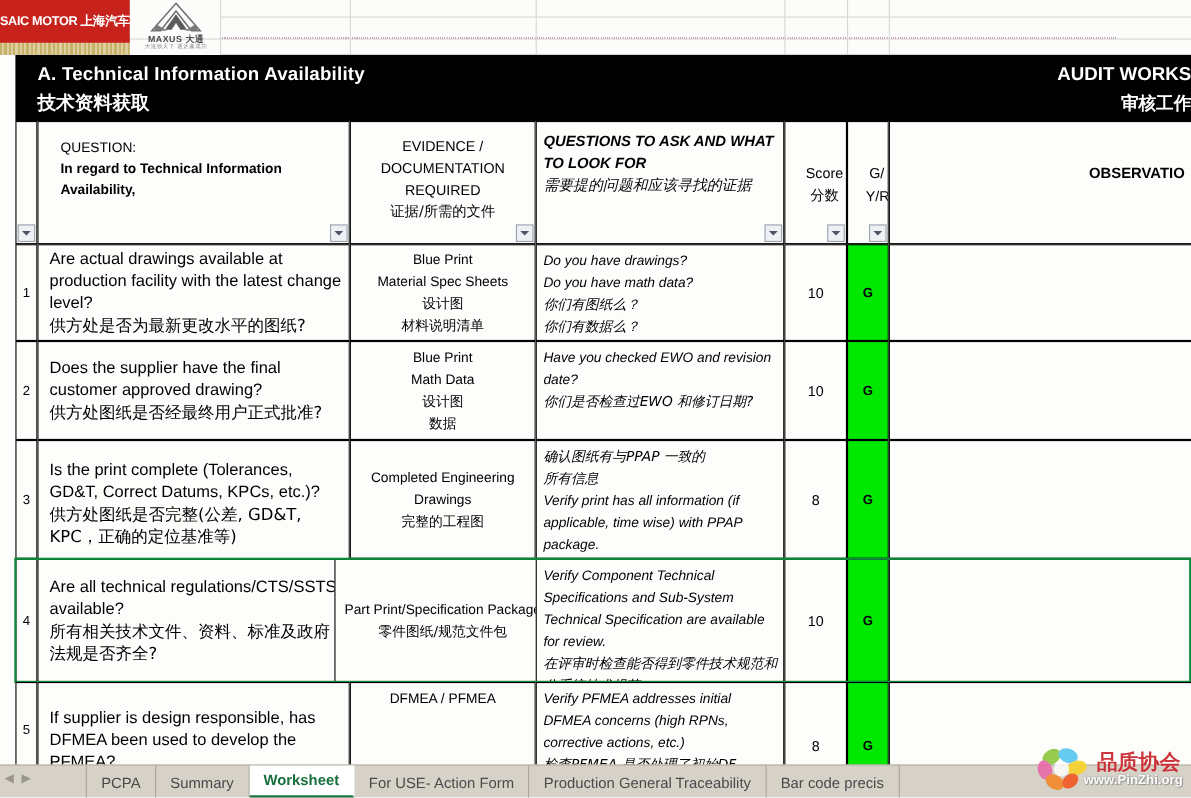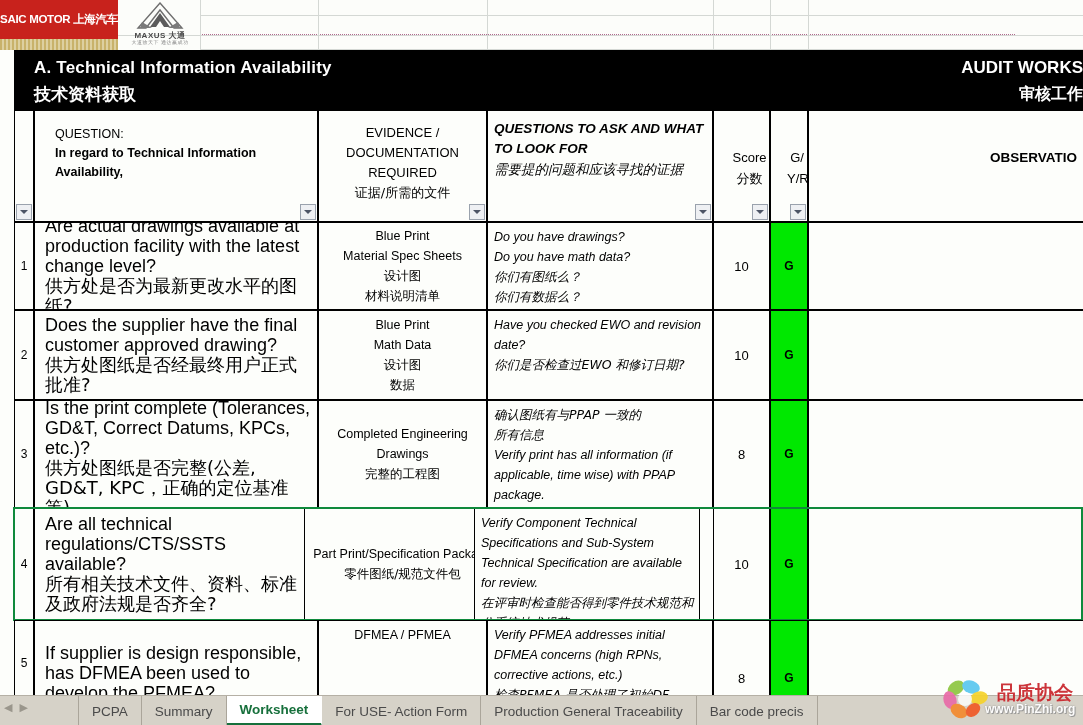--- a/index.html
+++ b/index.html
@@ -71,21 +71,21 @@
     background: #eef0f3;
     border: 1px solid #9aa2ad;
     display: flex; align-items: center; justify-content: center;
     cursor: pointer;
   }
   .filter-btn .arrow {
     width: 0; height: 0; border-left: 4px solid transparent; border-right: 4px solid transparent;
     border-top: 4px solid #4d5566;
   }
 
-  .q-text { padding: 4px 6px 4px 10px; font-size: 18px; line-height: 20px; color: #000; }
+  .q-text { padding: 4px 6px 4px 10px; font-size: 15px; line-height: 20px; color: #000; }
   .q-text .cn { font-family: "DejaVu Sans", sans-serif; }
   .ev-text { text-align:center; font-size: 12.5px; line-height: 20px; padding: 4px 4px; }
   .ev-text .cn { font-family: "DejaVu Sans", sans-serif; }
   .ask-text { font-style: italic; font-size: 12.5px; line-height: 20px; padding: 4px 4px 4px 6px; }
   .ask-text .cn { font-family: "DejaVu Sans", sans-serif; }
   .score-cell { display:flex; align-items:center; justify-content:center; font-size: 13px; }
   .gyr-cell { display:flex; align-items:center; justify-content:center; font-size: 12px; font-weight: bold; }
 
   .vcenter { display: flex; flex-direction: column; justify-content: center; height: 100%; }
 
@@ -299,21 +299,21 @@
         <div>Are all technical regulations/CTS/SSTS available?</div>
         <div class="cn">所有相关技术文件、资料、标准及政府法规是否齐全?</div>
       </div>
     </div>
     <div class="cell" style="left:304px; top:398px; width:197px; height:112px;">
       <div class="ev-text vcenter">
         <div>Part Print/Specification Package</div>
         <div class="cn">零件图纸/规范文件包</div>
       </div>
     </div>
-    <div class="cell" style="left:474px; top:398px; width:226px; height:112px;">
+    <div class="cell" style="left:487px; top:398px; width:226px; height:112px;">
       <div class="ask-text">
         <div>Verify Component Technical Specifications and Sub-System Technical Specification are available for review.</div>
         <div class="cn">在评审时检查能否得到零件技术规范和分系统技术规范</div>
       </div>
     </div>
     <div class="cell score-cell" style="left:713px; top:398px; width:57px; height:112px;">10</div>
     <div class="cell gyr-cell" style="left:770px; top:398px; width:38px; height:112px; background:#00E800;">G</div>
     <div class="cell" style="left:808px; top:398px; width:276px; height:112px;"></div>
 
     <div class="sel-box" style="left:13px; top:397px; width:1070px; height:114px;"></div>

